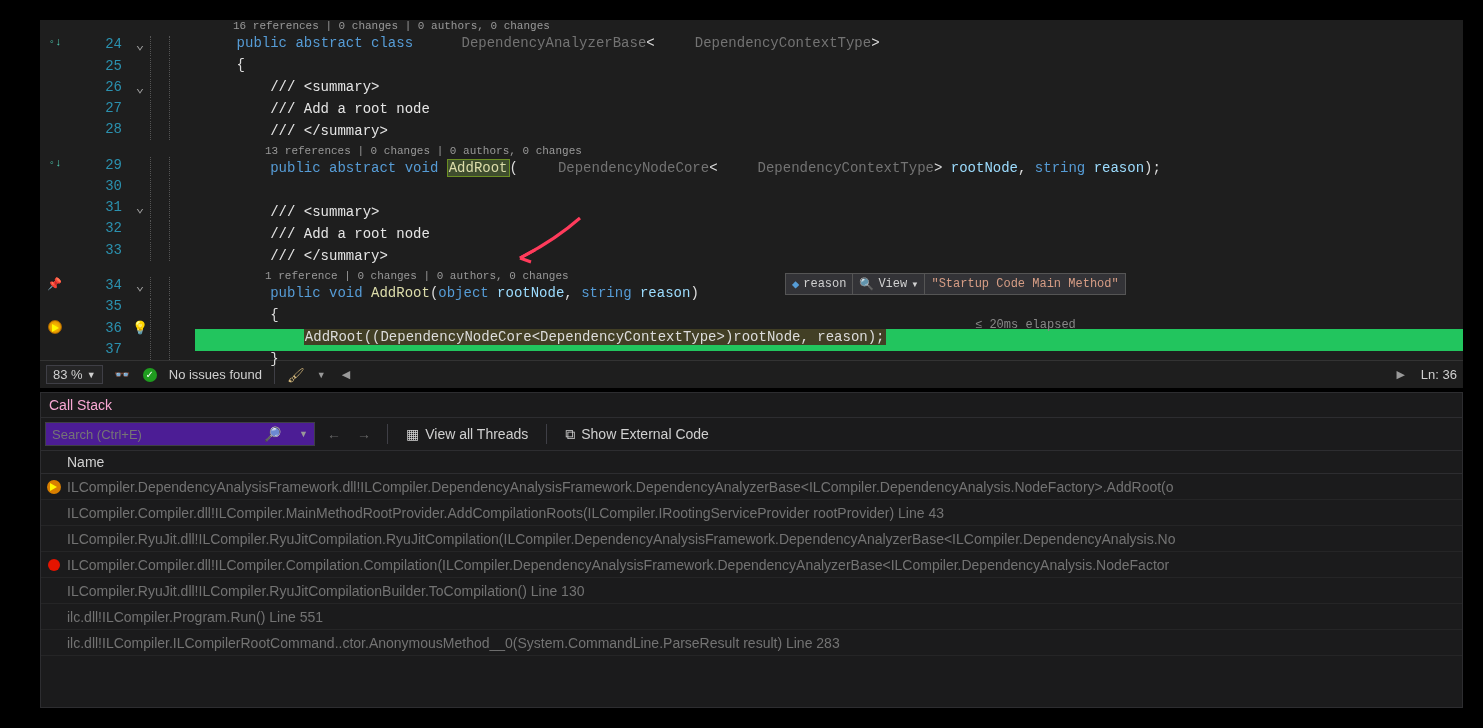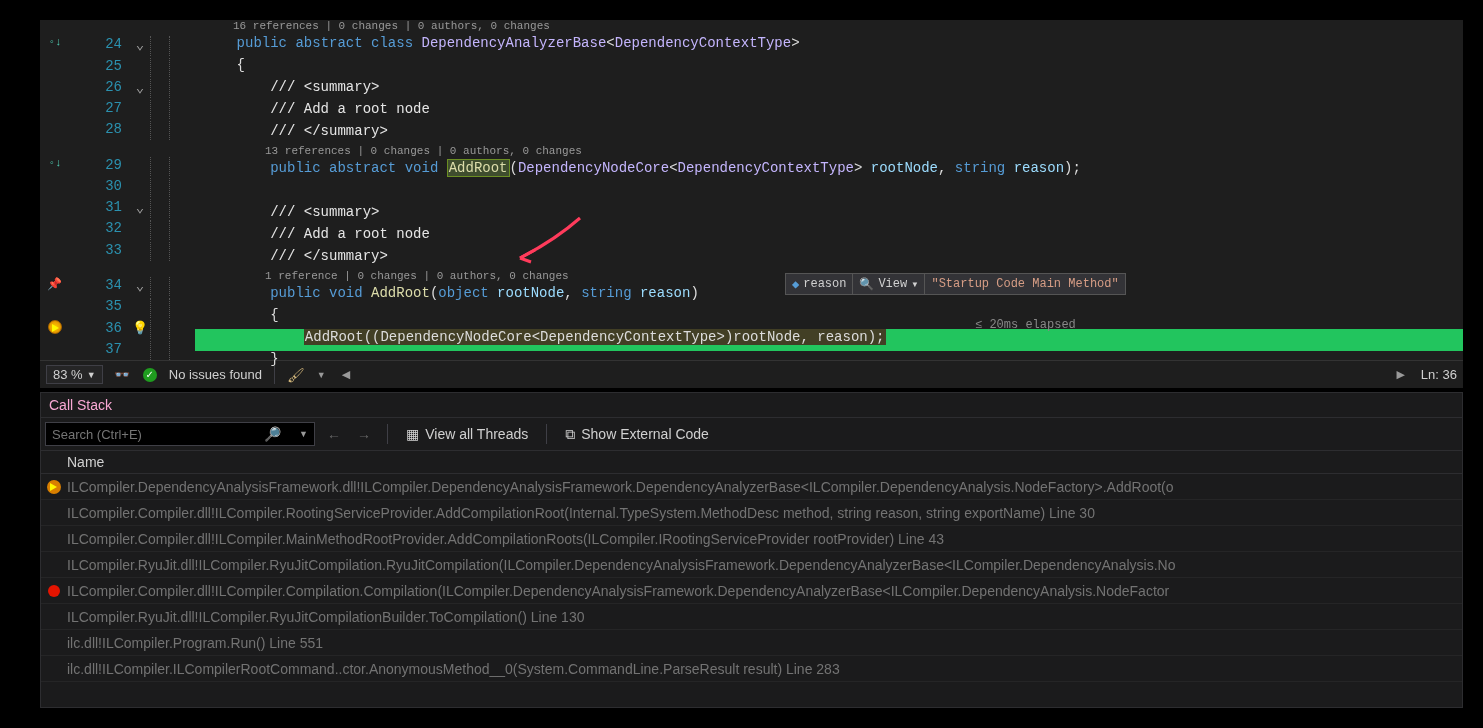--- a/index.html
+++ b/index.html
@@ -83,21 +83,21 @@
   }
   .codelens {
     height: 15px;
     font-size: 11px;
     color: #999;
     padding-left: 8px;
     white-space: pre;
   }
   
   .kw { color: #569cd6; }
-  .type { color: #c4b5fd; }
+  .type { color: #737373; margin-left: 40px; }
   .str { color: #d69d85; }
   .comment { color: #e5e5e5; }
   .param { color: #9cdcfe; }
   .method { color: #dcdcaa; }
   .boxed { background:#3f4d2e; color:#dcdcaa; border:1px solid #6b8e23; padding:0 1px; }
   .hl-call { background: #423f25; padding:0 1px; }
 
   
   .glyph-break-cur {
     width:14px;height:14px;border-radius:50%;
@@ -187,21 +187,21 @@
     padding:4px 8px;
     color:#f9a8d4;
     background:#1b1b1c;
     border-bottom:1px solid #2d2d30;
   }
   .cs-toolbar {
     display:flex;align-items:center;gap:8px;padding:4px 4px;
     border-bottom:1px solid #2d2d30;
   }
   .search-box {
-    background:#000000;border:1px solid #3f3f46;
+    background:#4c1d95;border:1px solid #3f3f46;
     display:flex;align-items:center;padding:2px 6px;width:270px;
     height:24px;justify-content:space-between;
   }
   .search-input {
     background:transparent;border:none;color:#d0d0d0;outline:none;font-size:13px;width:200px;
   }
   .tb-btn { color:#d0d0d0;padding:2px 6px;display:flex;align-items:center;gap:6px;cursor:pointer; }
   .tb-arrow { color:#666;font-size:14px;padding:0 4px; }
   .tb-sep { width:1px;height:20px;background:#3f3f46;margin:0 4px; }
 
@@ -416,24 +416,20 @@
       <div class="cs-glyph">
           <div class="cur-arrow">
             <div class="bg"></div>
             <div class="ar"></div>
           </div>
         </div>
       <div class="cs-text">ILCompiler.DependencyAnalysisFramework.dll!ILCompiler.DependencyAnalysisFramework.DependencyAnalyzerBase&lt;ILCompiler.DependencyAnalysis.NodeFactory&gt;.AddRoot(o</div>
     </div>
     <div class="cs-row">
       <div class="cs-glyph"></div>
-      <div class="cs-text">ILCompiler.Compiler.dll!ILCompiler.RootingServiceProvider.AddCompilationRoot(Internal.TypeSystem.MethodDesc method, string reason, string exportName) Line 30</div>
-    </div>
-    <div class="cs-row">
-      <div class="cs-glyph"></div>
       <div class="cs-text">ILCompiler.Compiler.dll!ILCompiler.MainMethodRootProvider.AddCompilationRoots(ILCompiler.IRootingServiceProvider rootProvider) Line 43</div>
     </div>
     <div class="cs-row">
       <div class="cs-glyph"></div>
       <div class="cs-text">ILCompiler.RyuJit.dll!ILCompiler.RyuJitCompilation.RyuJitCompilation(ILCompiler.DependencyAnalysisFramework.DependencyAnalyzerBase&lt;ILCompiler.DependencyAnalysis.No</div>
     </div>
     <div class="cs-row">
       <div class="cs-glyph">
           <div class="red-dot"></div>
         </div>

